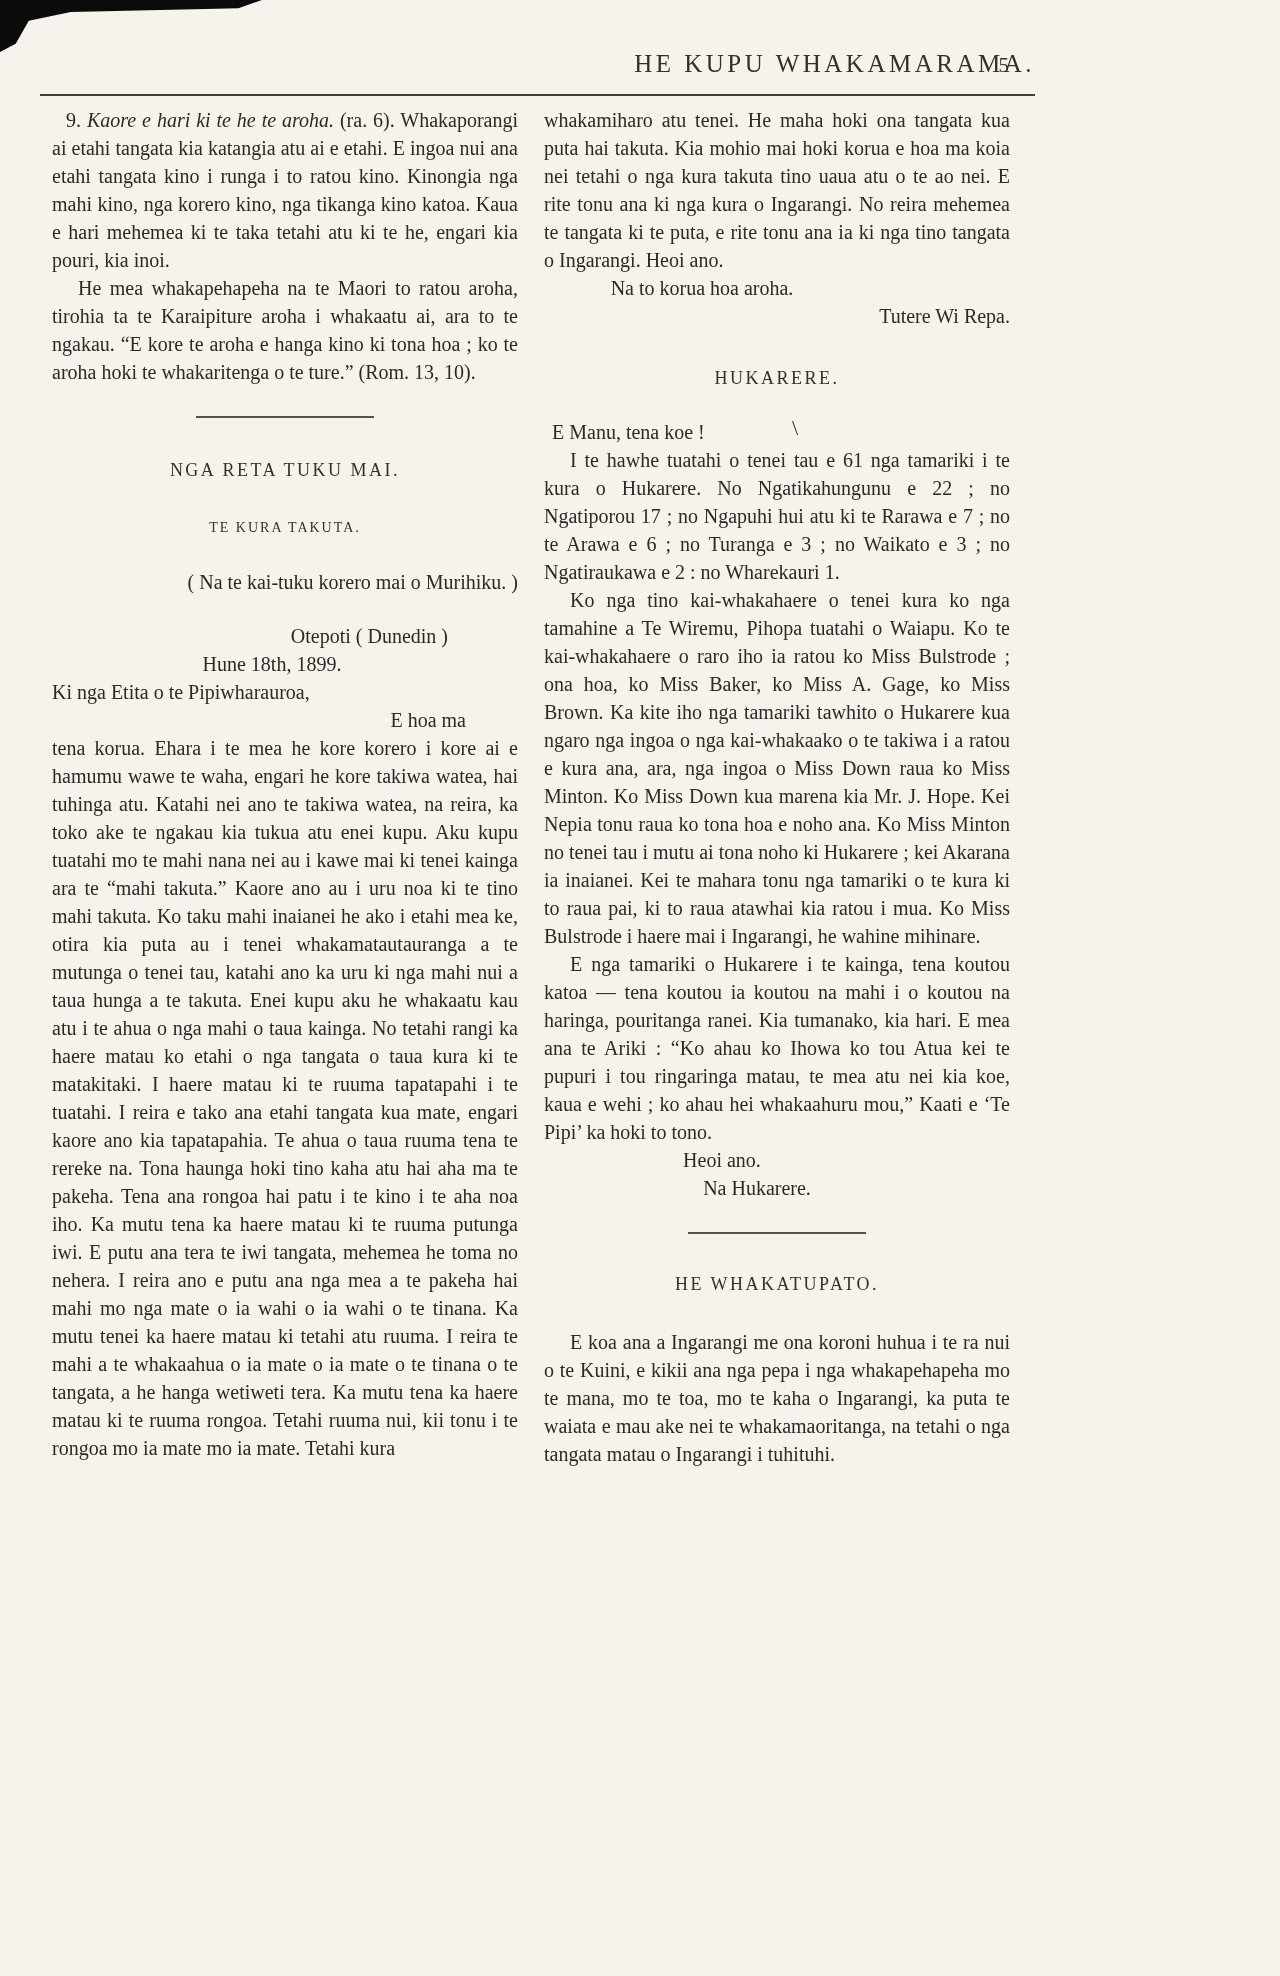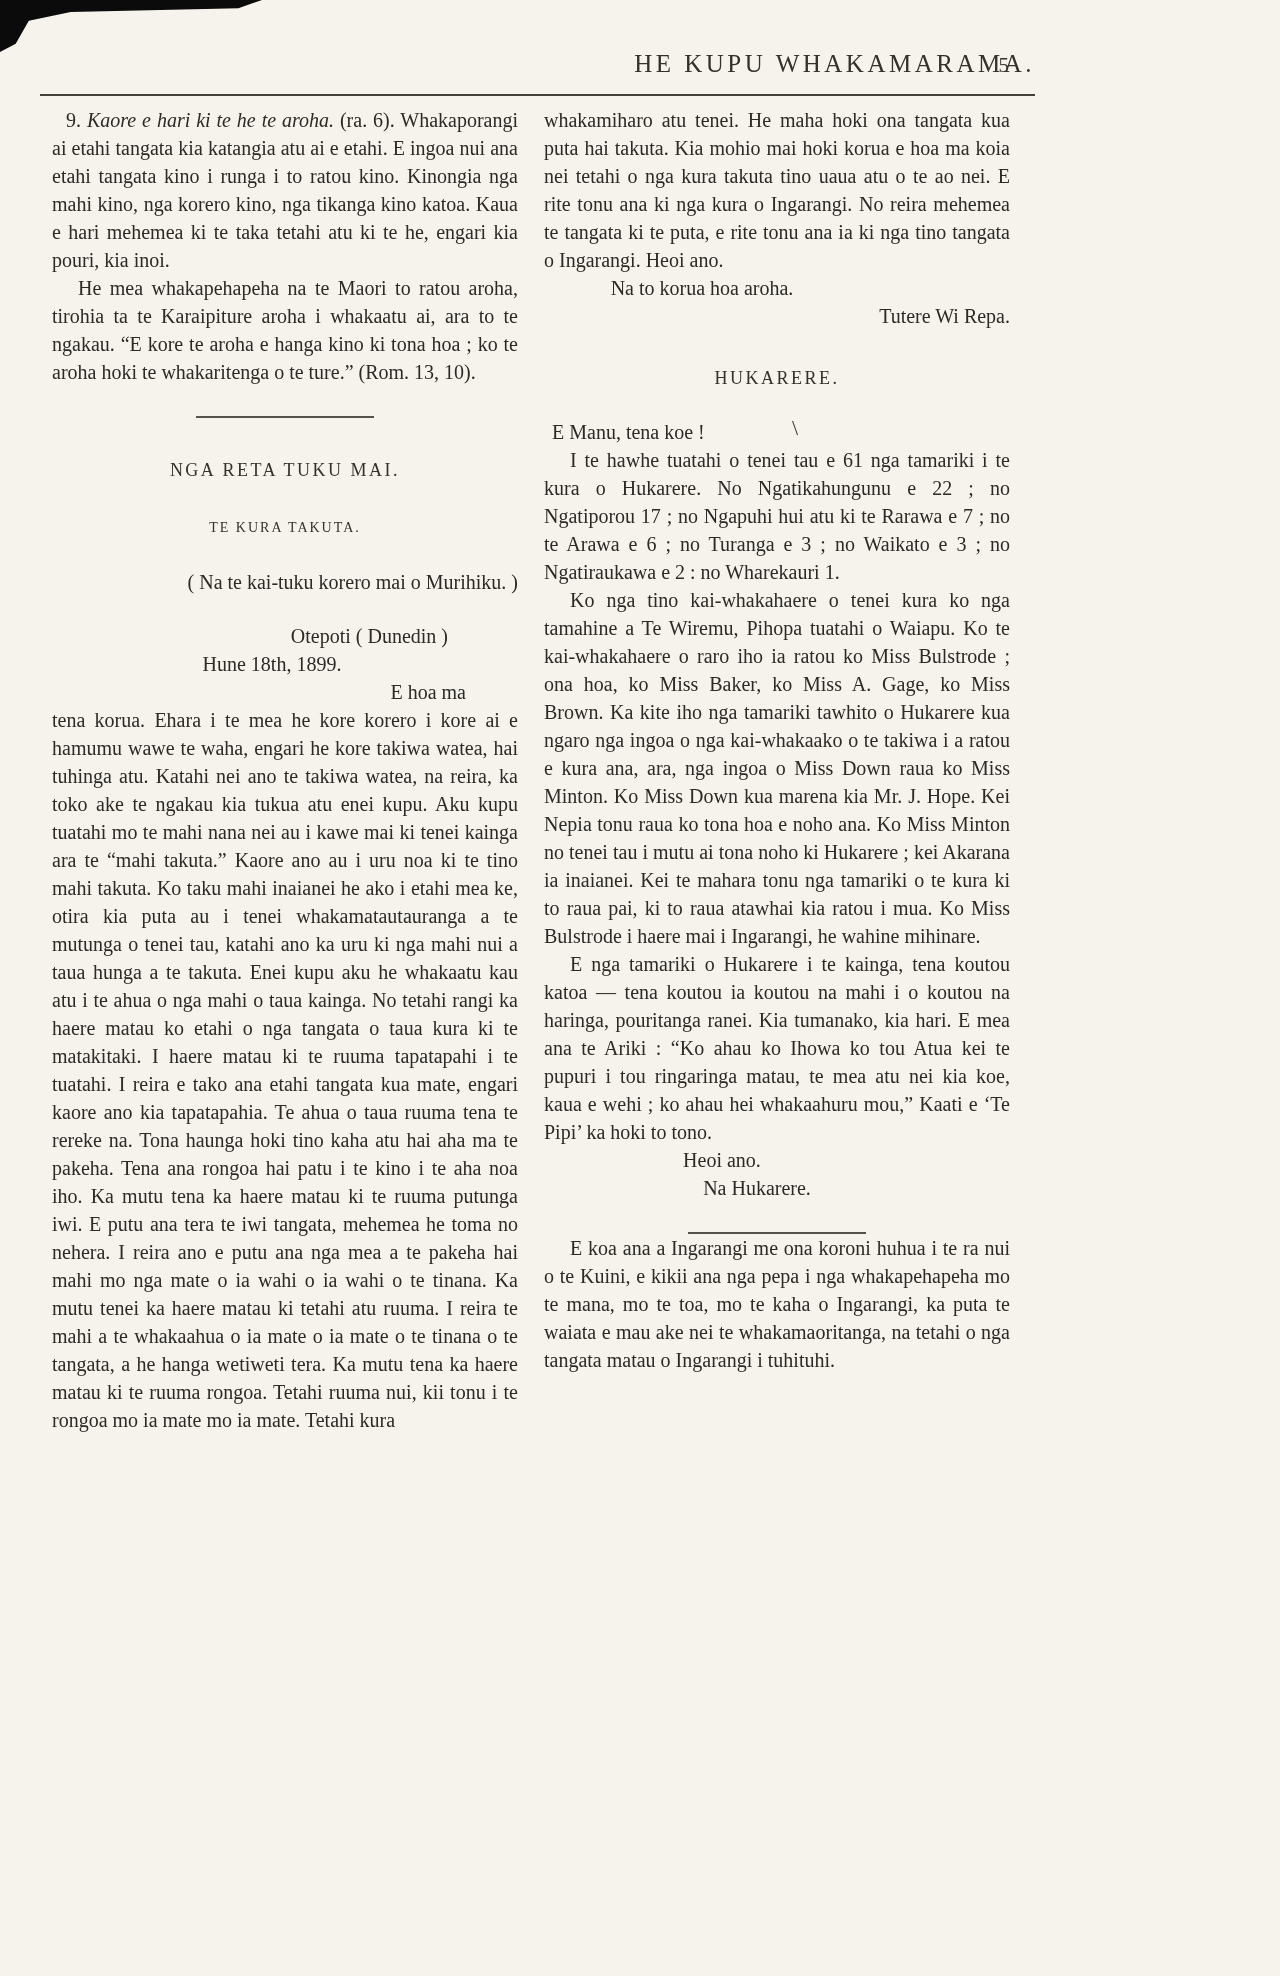--- a/index.html
+++ b/index.html
@@ -108,20 +108,21 @@
       <p class="body-text indent">He mea whakapehapeha na te Maori to ratou aroha, tirohia ta te Karaipiture aroha i whakaatu ai, ara to te ngakau. “E kore te aroha e hanga kino ki tona hoa ; ko te aroha hoki te whakaritenga o te ture.” (Rom. 13, 10).</p>
 
       <div class="divider"></div>
 
       <h2 class="section-heading">NGA RETA TUKU MAI.</h2>
       <h3 class="sub-heading">TE KURA TAKUTA.</h3>
       <p class="byline">( Na te kai-tuku korero mai o Murihiku. )</p>
 
       <p class="place-line">Otepoti ( Dunedin )</p>
       <p class="date-line">Hune 18th, 1899.</p>
+      <p class="salutation">Ki nga Etita o te Pipiwharauroa,</p>
       <p class="salutation-right">E hoa ma</p>
       <p class="body-text">tena korua. Ehara i te mea he kore korero i kore ai e hamumu wawe te waha, engari he kore takiwa watea, hai tuhinga atu. Katahi nei ano te takiwa watea, na reira, ka toko ake te ngakau kia tukua atu enei kupu. Aku kupu tuatahi mo te mahi nana nei au i kawe mai ki tenei kainga ara te “mahi takuta.” Kaore ano au i uru noa ki te tino mahi takuta. Ko taku mahi inaianei he ako i etahi mea ke, otira kia puta au i tenei whakamatautauranga a te mutunga o tenei tau, katahi ano ka uru ki nga mahi nui a taua hunga a te takuta. Enei kupu aku he whakaatu kau atu i te ahua o nga mahi o taua kainga. No tetahi rangi ka haere matau ko etahi o nga tangata o taua kura ki te matakitaki. I haere matau ki te ruuma tapatapahi i te tuatahi. I reira e tako ana etahi tangata kua mate, engari kaore ano kia tapatapahia. Te ahua o taua ruuma tena te rereke na. Tona haunga hoki tino kaha atu hai aha ma te pakeha. Tena ana rongoa hai patu i te kino i te aha noa iho. Ka mutu tena ka haere matau ki te ruuma putunga iwi. E putu ana tera te iwi tangata, mehemea he toma no nehera. I reira ano e putu ana nga mea a te pakeha hai mahi mo nga mate o ia wahi o ia wahi o te tinana. Ka mutu tenei ka haere matau ki tetahi atu ruuma. I reira te mahi a te whakaahua o ia mate o ia mate o te tinana o te tangata, a he hanga wetiweti tera. Ka mutu tena ka haere matau ki te ruuma rongoa. Tetahi ruuma nui, kii tonu i te rongoa mo ia mate mo ia mate. Tetahi kura</p>
     </section>
 
     <section class="col">
       <p class="body-text">whakamiharo atu tenei. He maha hoki ona tangata kua puta hai takuta. Kia mohio mai hoki korua e hoa ma koia nei tetahi o nga kura takuta tino uaua atu o te ao nei. E rite tonu ana ki nga kura o Ingarangi. No reira mehemea te tangata ki te puta, e rite tonu ana ia ki nga tino tangata o Ingarangi. Heoi ano.</p>
       <p class="closing-line">Na to korua hoa aroha.</p>
       <p class="signature-line">Tutere Wi Repa.</p>
 
       <h2 class="section-heading hukarere-heading">HUKARERE.</h2>
@@ -131,17 +132,18 @@
         <span class="ink-mark">\</span>
       </p>
       <p class="body-text indent">I te hawhe tuatahi o tenei tau e 61 nga tamariki i te kura o Hukarere. No Ngatikahungunu e 22 ; no Ngatiporou 17 ; no Ngapuhi hui atu ki te Rarawa e 7 ; no te Arawa e 6 ; no Turanga e 3 ; no Waikato e 3 ; no Ngatiraukawa e 2 : no Wharekauri 1.</p>
       <p class="body-text indent">Ko nga tino kai-whakahaere o tenei kura ko nga tamahine a Te Wiremu, Pihopa tuatahi o Waiapu. Ko te kai-whakahaere o raro iho ia ratou ko Miss Bulstrode ; ona hoa, ko Miss Baker, ko Miss A. Gage, ko Miss Brown. Ka kite iho nga tamariki tawhito o Hukarere kua ngaro nga ingoa o nga kai-whakaako o te takiwa i a ratou e kura ana, ara, nga ingoa o Miss Down raua ko Miss Minton. Ko Miss Down kua marena kia Mr. J. Hope. Kei Nepia tonu raua ko tona hoa e noho ana. Ko Miss Minton no tenei tau i mutu ai tona noho ki Hukarere ; kei Akarana ia inaianei. Kei te mahara tonu nga tamariki o te kura ki to raua pai, ki to raua atawhai kia ratou i mua. Ko Miss Bulstrode i haere mai i Ingarangi, he wahine mihinare.</p>
       <p class="body-text indent">E nga tamariki o Hukarere i te kainga, tena koutou katoa — tena koutou ia koutou na mahi i o koutou na haringa, pouritanga ranei. Kia tumanako, kia hari. E mea ana te Ariki : “Ko ahau ko Ihowa ko tou Atua kei te pupuri i tou ringaringa matau, te mea atu nei kia koe, kaua e wehi ; ko ahau hei whakaahuru mou,” Kaati e ‘Te Pipi’ ka hoki to tono.</p>
       <p class="closing-center">Heoi ano.</p>
       <p class="signature-center">Na Hukarere.</p>
 
       <div class="divider"></div>
 
+      <h2 class="section-heading whakatupato-heading">HE WHAKATUPATO.</h2>
       <p class="body-text indent">E koa ana a Ingarangi me ona koroni huhua i te ra nui o te Kuini, e kikii ana nga pepa i nga whakapehapeha mo te mana, mo te toa, mo te kaha o Ingarangi, ka puta te waiata e mau ake nei te whakamaoritanga, na tetahi o nga tangata matau o Ingarangi i tuhituhi.</p>
     </section>
 
   </main>
 </div>
 
 </body></html>

